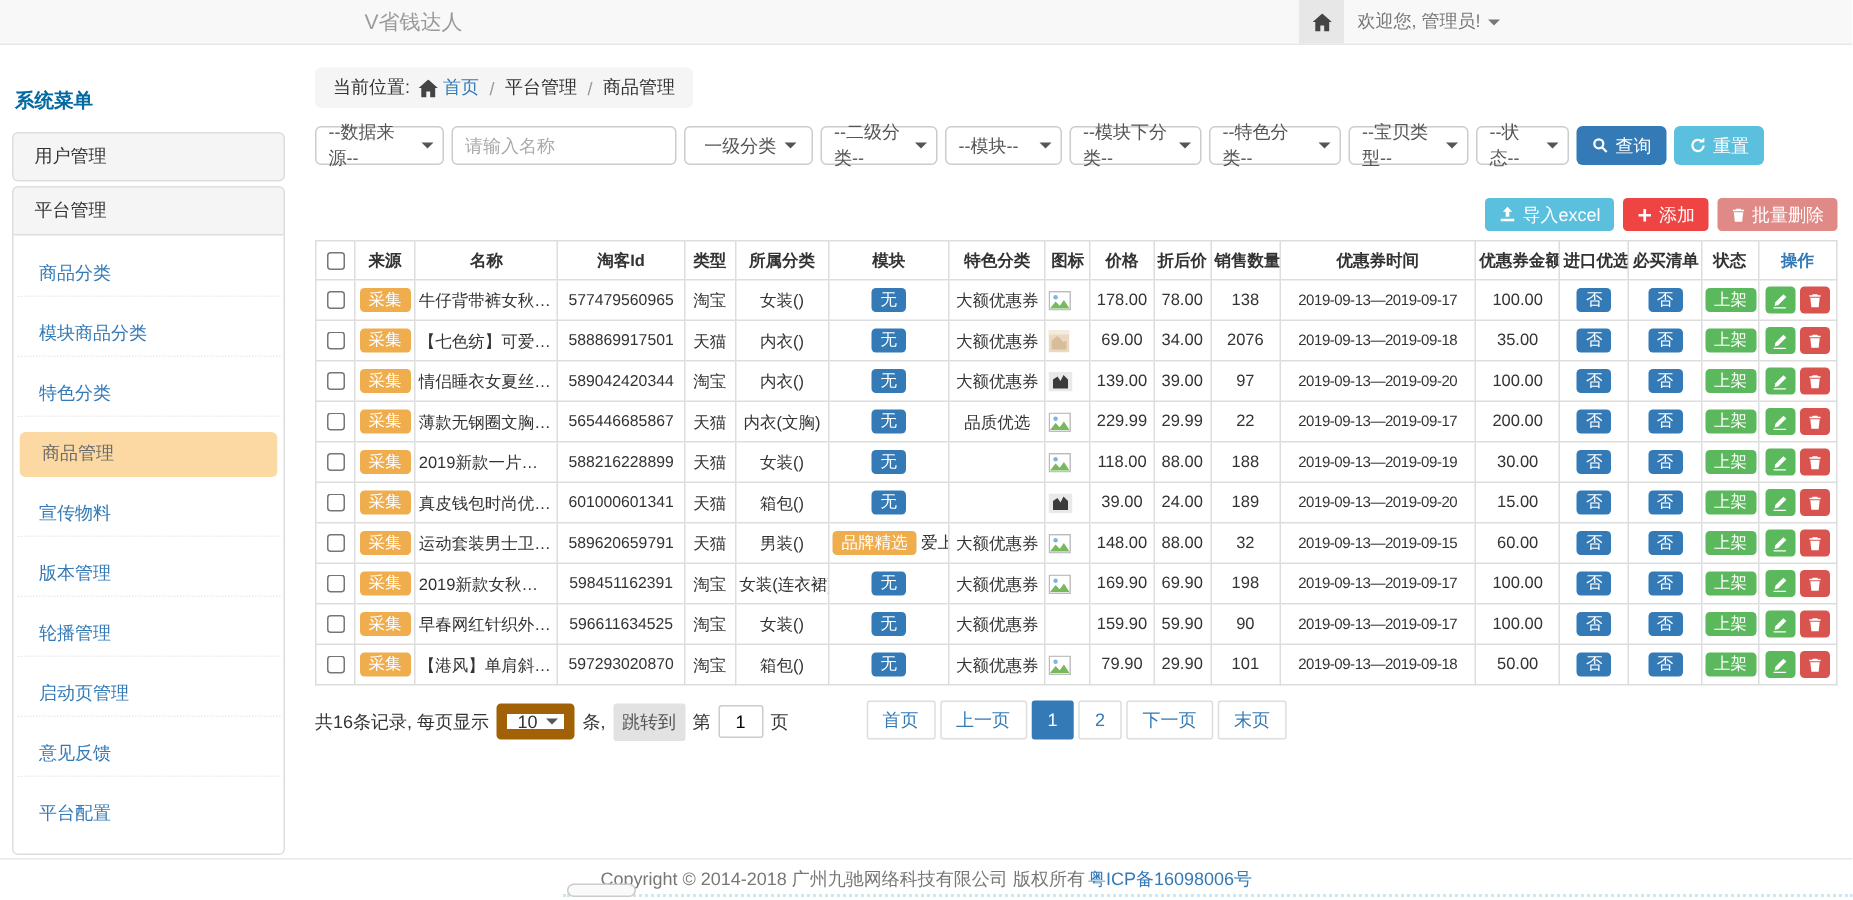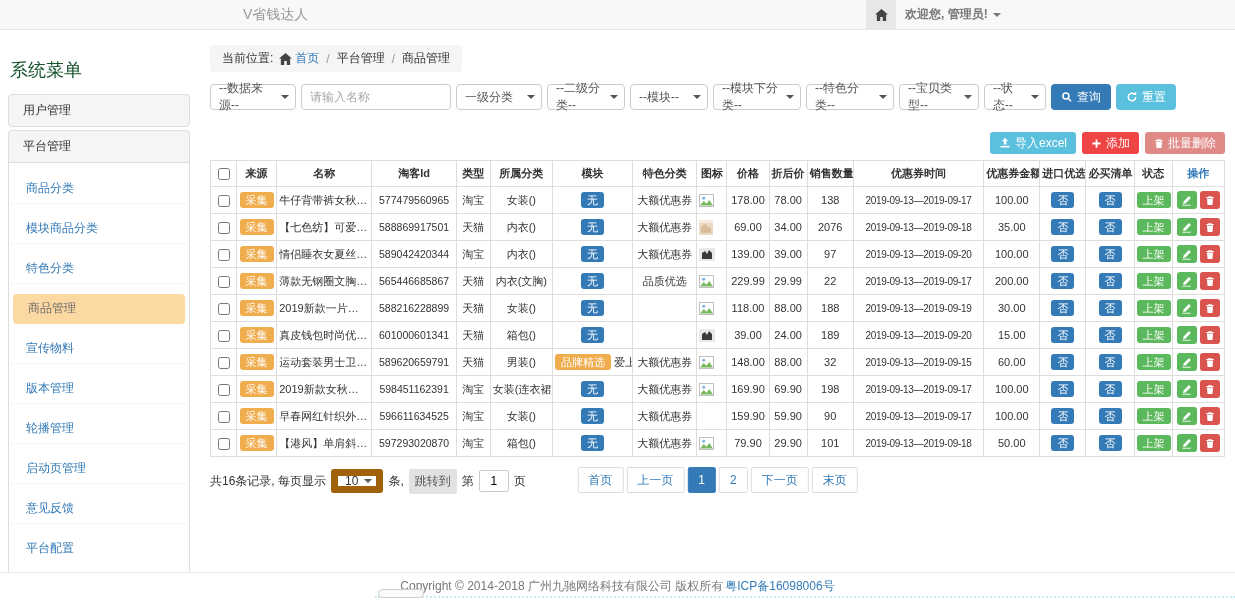--- a/index.html
+++ b/index.html
@@ -6,25 +6,25 @@
   html,body { margin:0; padding:0; }
   body {
     width:1235px; height:600px; overflow:hidden; position:relative;
     background:#fff; color:#333;
     font-family:"Liberation Sans","DejaVu Sans",sans-serif; font-size:12px;
   }
   
   .navbar { position:absolute; top:0; left:0; right:0; height:30px; background:#f8f8f8; border-bottom:1px solid #e7e7e7; z-index:4; }
   .brand { position:absolute; left:243px; top:0; line-height:29px; font-size:14px; color:#9a9a9a; }
   .home-box { position:absolute; left:866px; top:0; width:30px; height:29px; background:#e7e7e7; display:flex; align-items:center; justify-content:center; cursor:pointer; }
-  .welcome { position:absolute; left:905px; top:0; height:29px; display:flex; align-items:center; color:#777; cursor:pointer;font-weight:bold; }
+  .welcome { position:absolute; left:905px; top:0; height:29px; display:flex; align-items:center; color:#777; cursor:pointer; }
   .caret { display:inline-block; width:0; height:0; border:4px solid transparent; border-top:4px solid #777; margin-left:5px; transform:translateY(2px); }
   
   .sidebar { position:absolute; left:8px; top:50px; width:182px; z-index:1; }
-  .sidebar-title { color:#14532d; font-size:18px; font-weight:normal; padding:8px 2px 12px 2px; }
+  .sidebar-title { color:#0369a1; font-size:13px; font-weight:bold; padding:8px 2px 12px 2px; }
   .panel { border:1px solid #ddd; border-radius:4px; margin-bottom:3px; background:#f5f5f5; overflow:hidden; }
   .panel-heading { padding:7px 14px; color:#333; cursor:pointer; font-size:12px; }
   .submenu { background:#fff; border-top:1px solid #ddd; padding:1px 0 2px 0; }
   .submenu-item { padding:6px 15px; color:#337ab7; border-bottom:1px dotted #ececec; margin:10px 2px; cursor:pointer; }
   .submenu-item:last-child { border-bottom:none; }
   .submenu-item.active { background:#fcd9a2; border-radius:4px; margin:0 4px; color:#6b6b6b; border-bottom-color:transparent; }
   
   .main { position:absolute; left:210px; top:45px; width:1015px; z-index:1; }
   .breadcrumb { display:inline-flex; align-items:center; background:#f5f5f5; border-radius:4px; padding:5px 12px; color:#333; }
   .breadcrumb .bc-home-icon { margin:0 3px 0 6px; display:inline-flex; }
@@ -146,21 +146,21 @@
     <span>商品管理</span>
   </div>
 
   <div class="filters" id="filters-row">
 
     <div class="sel" style="width: 86px;">
         <span class="lbl">--数据来源--</span>
         <span class="caret"></span>
       </div>
       <input class="txt-input" placeholder="请输入名称" style="">
-      <div class="sel" style="width: 86px;">
+      <div class="sel" style="width: 86px; justify-content: center;">
         <span class="lbl">一级分类</span>
         <span class="caret"></span>
       </div>
       <div class="sel" style="width: 78px;">
         <span class="lbl">--二级分类--</span>
         <span class="caret"></span>
       </div>
       <div class="sel" style="width: 78px;">
         <span class="lbl">--模块--</span>
         <span class="caret"></span>

